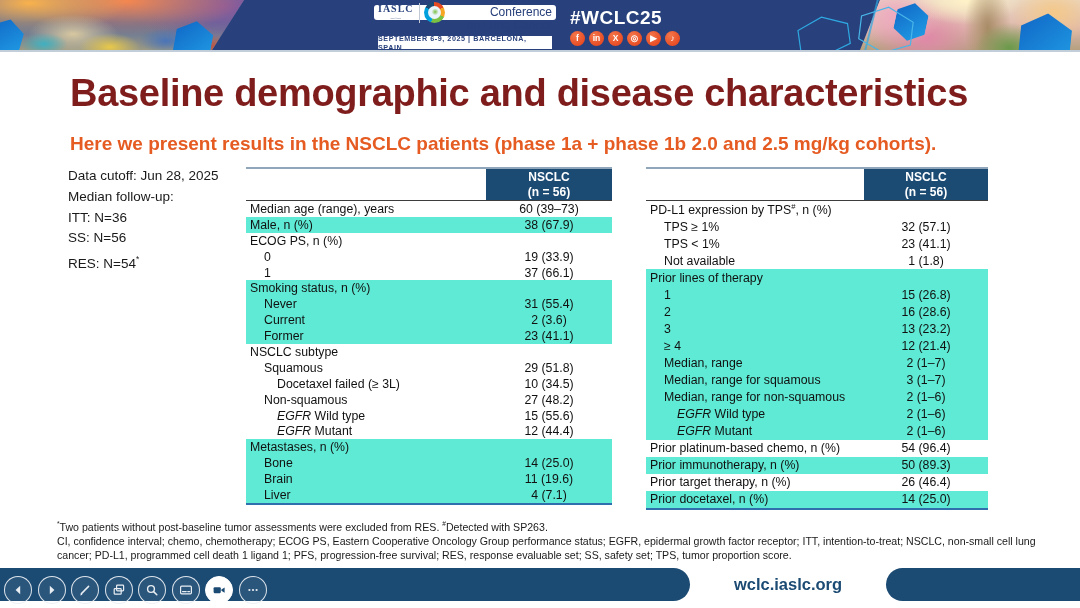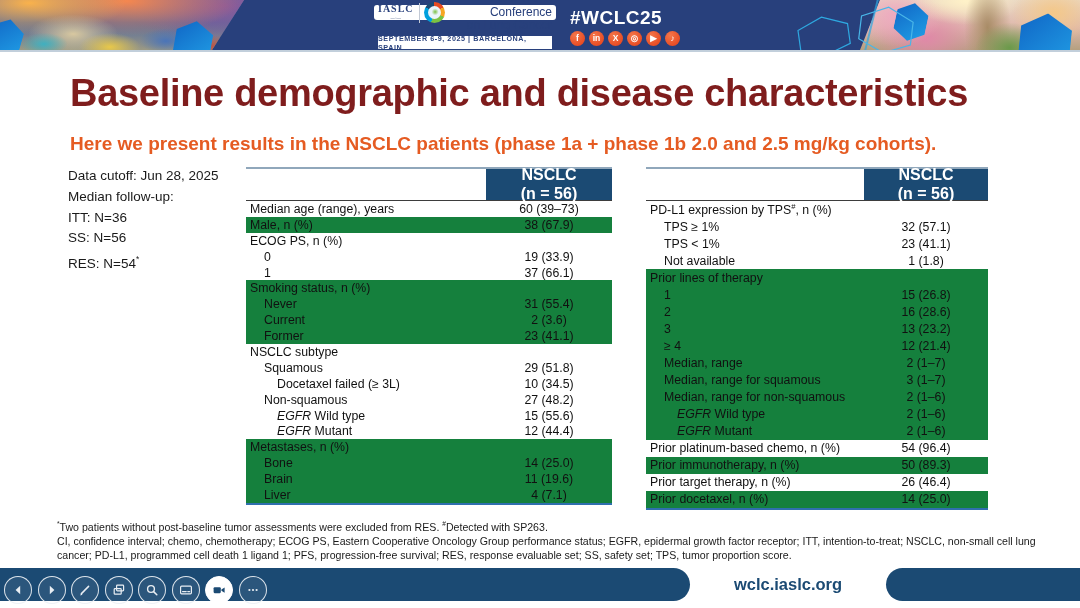--- a/index.html
+++ b/index.html
@@ -65,28 +65,28 @@
   .slide-subtitle { position:absolute; left:70px; top:133px; font-size:19px; font-weight:bold; color:#e55b22; }
 
   .info-block { position:absolute; left:68px; top:166px; font-size:13.5px; line-height:20.8px; color:#1a1a1a; }
   .info-block sup { font-size:.62em; }
 
   .ttable { position:absolute; top:167px; border-top:2px solid #90a7bb; border-bottom:2.5px solid #2f6fae; background:#fff; }
   .table-left  { left:246px; width:366px; }
   .table-right { left:646px; width:342px; }
   .thead { display:flex; height:31px; border-bottom:1.5px solid #3d3d3d; }
   .thead .spacer { flex:1; background:#fff; }
-  .thead .navy { background:#1b4a73; color:#fff; font-weight:bold; font-size:16px; text-align:center;
+  .thead .navy { background:#1b4a73; color:#fff; font-weight:bold; font-size:12px; text-align:center;
     display:flex; flex-direction:column; justify-content:center; line-height:1.18; }
   .table-left  .navy, .table-left  .tvalue { width:126px; }
   .table-right .navy, .table-right .tvalue { width:124px; }
   .trow { display:flex; align-items:center; }
   .table-left  .trow { height:15.9px; }
   .table-right .trow { height:17.05px; }
-  .trow.shade { background:#15803d; }
+  .trow.shade { background:#5eead4; }
   .tlabel { flex:1; font-size:12.3px; color:#111; white-space:nowrap; }
   .tlabel sup { font-size:.62em; }
   .tlabel.ind0 { padding-left:4px; } .tlabel.ind1 { padding-left:18px; } .tlabel.ind2 { padding-left:31px; }
   .tvalue { text-align:center; font-size:12.3px; color:#111; }
 
   .footnotes { position:absolute; left:57px; top:517px; width:980px; font-size:10.6px; line-height:14px; color:#1a1a1a; }
   .footnotes sup { font-size:.62em; }
 
   
   .footer-bar { position:absolute; top:568px; height:33px; background:#1b4a73; }

